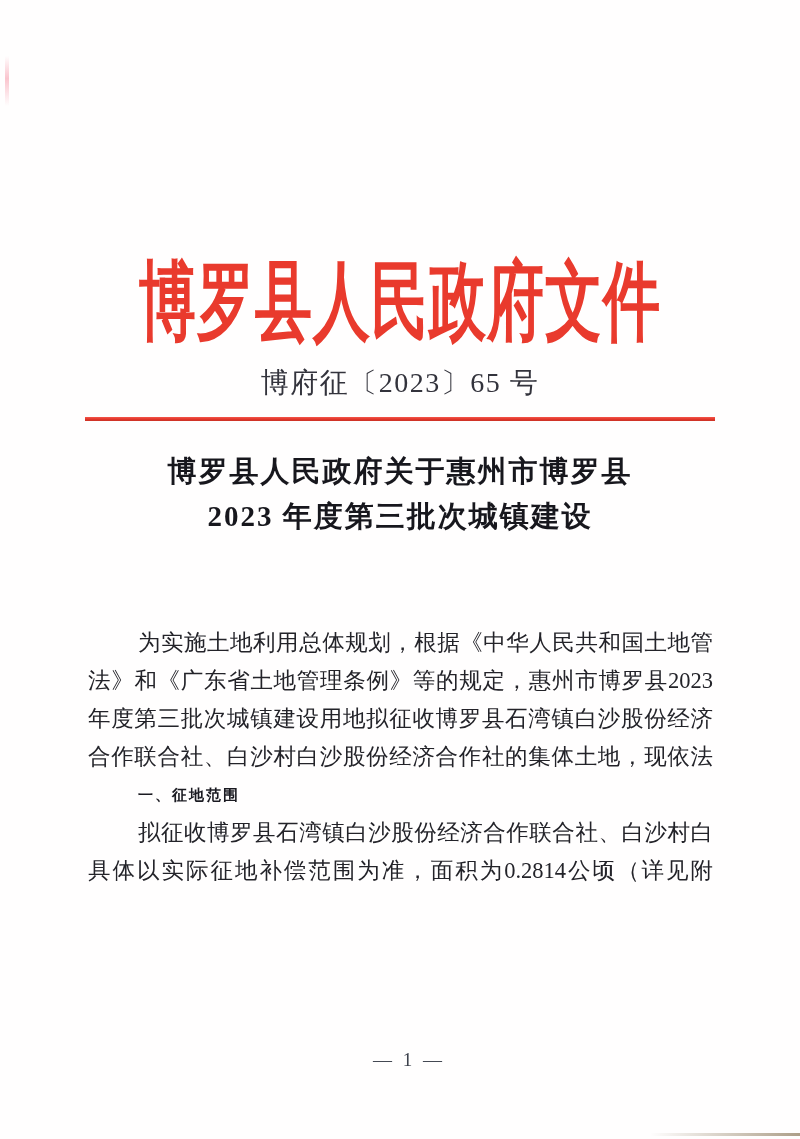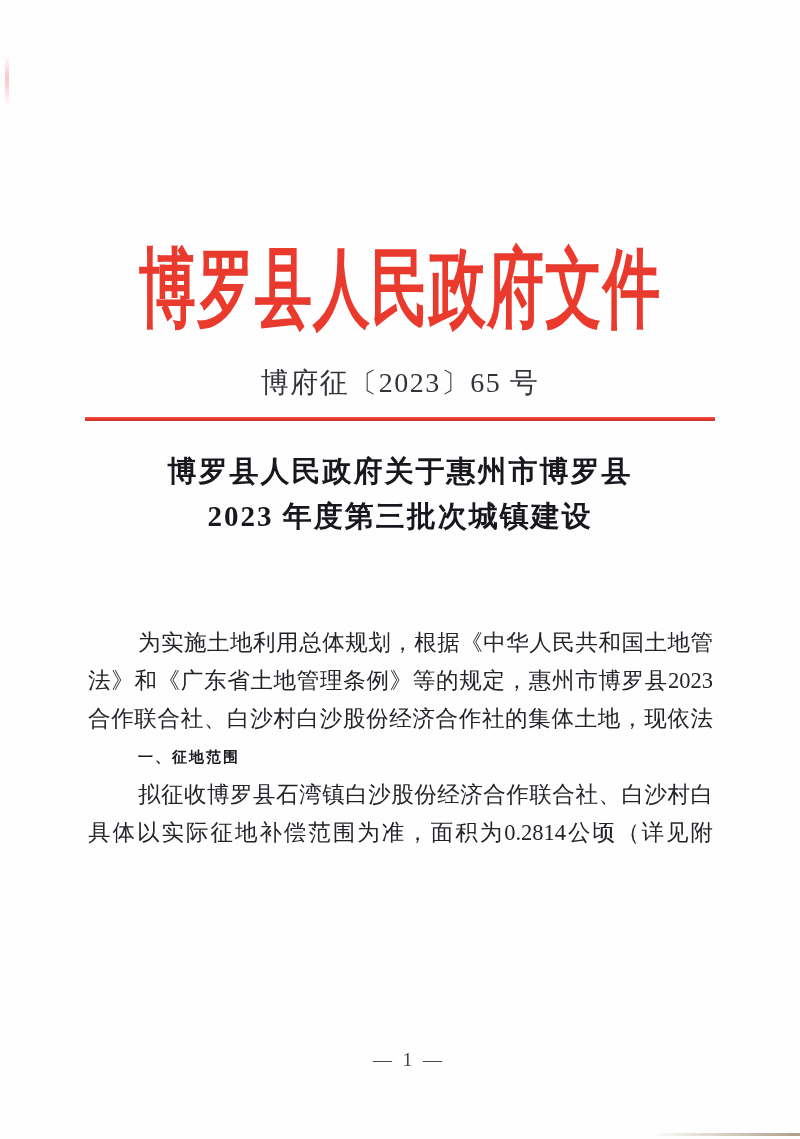--- a/index.html
+++ b/index.html
@@ -20,21 +20,21 @@
     background: linear-gradient(to bottom,
       rgba(244,126,146,0) 0%, rgba(244,126,146,0.45) 45%, rgba(244,126,146,0) 100%);
   }
   .artifact-bottom {
     position: absolute; left: 650px; top: 1133px; width: 150px; height: 3px;
     background: linear-gradient(to right, rgba(140,105,55,0) 0%, rgba(105,80,40,0.55) 100%);
   }
 
   
   .banner {
-    position: absolute; top: 231px; left: 0; width: 100%; height: 96px;
+    position: absolute; top: 244px; left: 0; width: 100%; height: 96px;
     text-align: center; white-space: nowrap;
   }
   .banner-text {
     display: inline-block;
     font-family: "Liberation Serif", "DejaVu Serif", serif;
     font-weight: 700;
     font-size: 57px;
     letter-spacing: 1px;
     color: #e93a2d;
     transform: scale(1.0, 1.52);
@@ -116,20 +116,21 @@
   </header>
 
   <h1 class="doc-title">
     <span class="title-line">博罗县人民政府关于惠州市博罗县</span>
     <span class="title-line">2023 年度第三批次城镇建设</span>
   </h1>
 
   <main class="body-block">
     <div class="line just indent">为实施土地利用总体规划，根据《中华人民共和国土地管理</div>
     <div class="line just">法》和《广东省土地管理条例》等的规定，惠州市博罗县2023</div>
+    <div class="line just">年度第三批次城镇建设用地拟征收博罗县石湾镇白沙股份经济</div>
     <div class="line just">合作联合社、白沙村白沙股份经济合作社的集体土地，现依法发</div>
 
     <div class="line heading indent">一、征地范围</div>
 
     <div class="line just indent">拟征收博罗县石湾镇白沙股份经济合作联合社、白沙村白沙</div>
     <div class="line just">具体以实际征地补偿范围为准，面积为0.2814公顷（详见附件），</div>
 
   </main>
 
   <footer class="page-number">— 1 —</footer>

